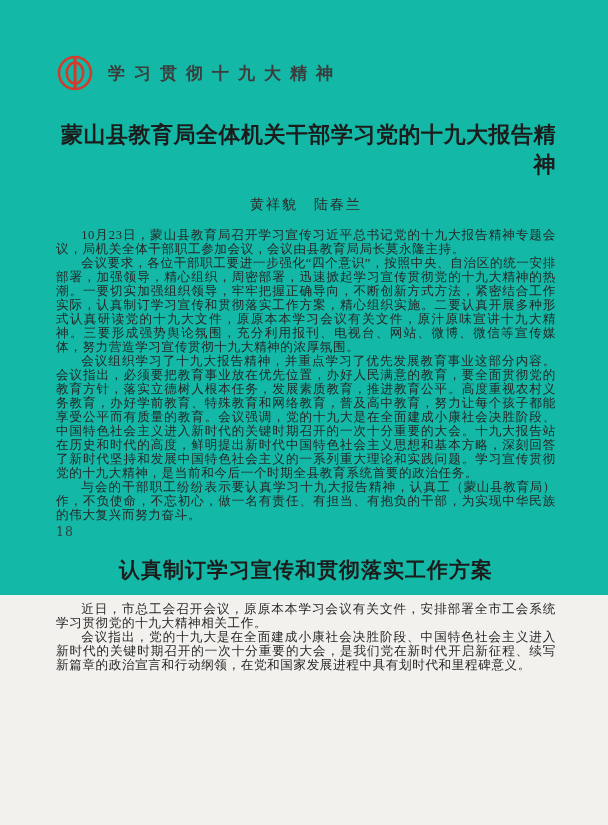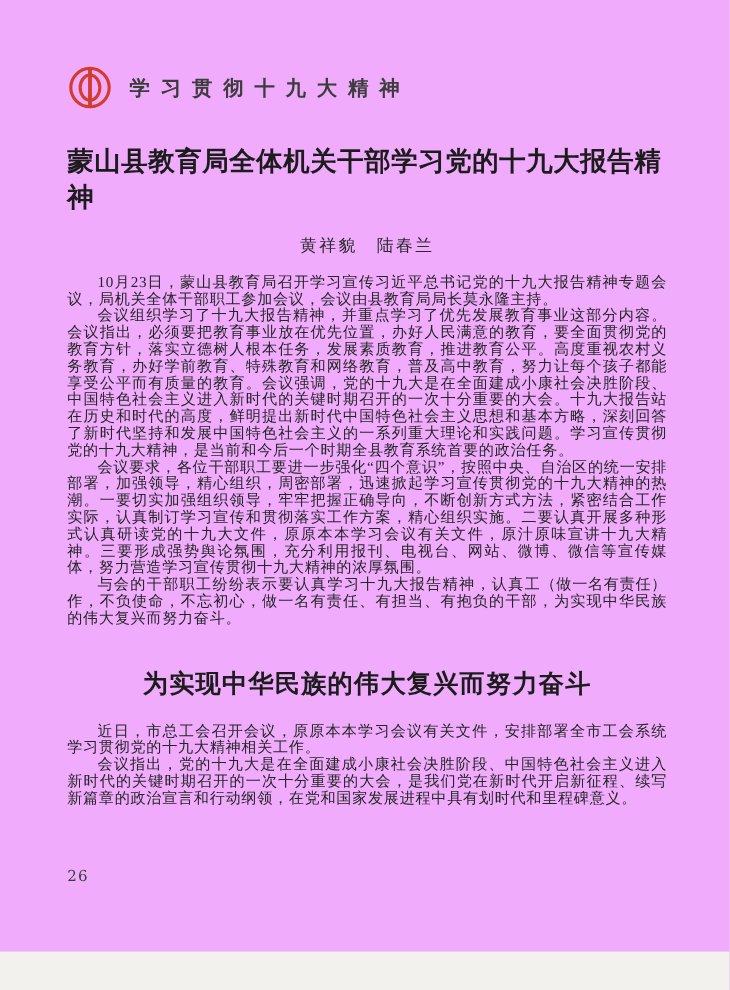--- a/index.html
+++ b/index.html
@@ -4,42 +4,42 @@
 <style>
   html,body{margin:0;padding:0;}
   body{
     width:608px;height:825px;
     background:#f2f1ed;
     font-family:"Liberation Serif","DejaVu Serif",serif;
     overflow:hidden;
   }
   .page{
     position:relative;
-    width:608px;height:793px;
-    background:#f0abfc;
+    width:608px;height:595px;
+    background:#14b8a6;
     color:#2b2b2b;
     box-sizing:border-box;
     padding:52px 52px 0 56px;
   }
   
   .header{
     display:flex;align-items:center;gap:14px;
     height:42px;margin-bottom:6px;
   }
   .logo{flex:0 0 auto;width:38px;height:38px;}
   .header-title{
     font-size:17px;
     font-weight:bold;
     letter-spacing:9px;
     color:#3c3c3c;
   }
   
   .a1-title{
     margin:26px 0 0 0;
-    text-align:left;
+    text-align:right;
     font-size:22px;
     font-weight:bold;
     color:#1c1c1c;
     letter-spacing:0.5px;
   }
   .a1-authors{
     margin-top:16px;
     text-align:center;
     font-size:14px;
     color:#2b2b2b;
@@ -96,28 +96,28 @@
       </svg>
     </span>
     <span class="header-title">学习贯彻十九大精神</span>
   </div>
 
   <h1 class="a1-title">蒙山县教育局全体机关干部学习党的十九大报告精神</h1>
   <div class="a1-authors">黄祥貌　陆春兰</div>
 
   <div class="body-text">
     <p>10月23日，蒙山县教育局召开学习宣传习近平总书记党的十九大报告精神专题会议，局机关全体干部职工参加会议，会议由县教育局局长莫永隆主持。</p>
+    <p>会议要求，各位干部职工要进一步强化“四个意识”，按照中央、自治区的统一安排部署，加强领导，精心组织，周密部署，迅速掀起学习宣传贯彻党的十九大精神的热潮。一要切实加强组织领导，牢牢把握正确导向，不断创新方式方法，紧密结合工作实际，认真制订学习宣传和贯彻落实工作方案，精心组织实施。二要认真开展多种形式认真研读党的十九大文件，原原本本学习会议有关文件，原汁原味宣讲十九大精神。三要形成强势舆论氛围，充分利用报刊、电视台、网站、微博、微信等宣传媒体，努力营造学习宣传贯彻十九大精神的浓厚氛围。</p>
     <p>会议组织学习了十九大报告精神，并重点学习了优先发展教育事业这部分内容。会议指出，必须要把教育事业放在优先位置，办好人民满意的教育，要全面贯彻党的教育方针，落实立德树人根本任务，发展素质教育，推进教育公平。高度重视农村义务教育，办好学前教育、特殊教育和网络教育，普及高中教育，努力让每个孩子都能享受公平而有质量的教育。会议强调，党的十九大是在全面建成小康社会决胜阶段、中国特色社会主义进入新时代的关键时期召开的一次十分重要的大会。十九大报告站在历史和时代的高度，鲜明提出新时代中国特色社会主义思想和基本方略，深刻回答了新时代坚持和发展中国特色社会主义的一系列重大理论和实践问题。学习宣传贯彻党的十九大精神，是当前和今后一个时期全县教育系统首要的政治任务。</p>
-    <p>会议要求，各位干部职工要进一步强化“四个意识”，按照中央、自治区的统一安排部署，加强领导，精心组织，周密部署，迅速掀起学习宣传贯彻党的十九大精神的热潮。一要切实加强组织领导，牢牢把握正确导向，不断创新方式方法，紧密结合工作实际，认真制订学习宣传和贯彻落实工作方案，精心组织实施。二要认真开展多种形式认真研读党的十九大文件，原原本本学习会议有关文件，原汁原味宣讲十九大精神。三要形成强势舆论氛围，充分利用报刊、电视台、网站、微博、微信等宣传媒体，努力营造学习宣传贯彻十九大精神的浓厚氛围。</p>
-    <p><span class="attribution">（做一名有责任）</span><span>与会的干部职工纷纷表示要认真学习十九大报告精神，认真工作，不负使命，不忘初心，做一名有责任、有担当、有抱负的干部，为实现中华民族的伟大复兴而努力奋斗。</span></p>
+    <p><span class="attribution">（蒙山县教育局）</span><span>与会的干部职工纷纷表示要认真学习十九大报告精神，认真工作，不负使命，不忘初心，做一名有责任、有担当、有抱负的干部，为实现中华民族的伟大复兴而努力奋斗。</span></p>
   </div>
 
-  <h2 class="a2-title">为实现中华民族的伟大复兴而努力奋斗</h2>
+  <h2 class="a2-title">认真制订学习宣传和贯彻落实工作方案</h2>
 
   <div class="body-text a2-body">
     <p>近日，市总工会召开会议，原原本本学习会议有关文件，安排部署全市工会系统学习贯彻党的十九大精神相关工作。</p>
     <p>会议指出，党的十九大是在全面建成小康社会决胜阶段、中国特色社会主义进入新时代的关键时期召开的一次十分重要的大会，是我们党在新时代开启新征程、续写新篇章的政治宣言和行动纲领，在党和国家发展进程中具有划时代和里程碑意义。</p>
 
   </div>
 
-  <div class="page-number">26</div>
+  <div class="page-number">18</div>
 
 </div>
 
 </body></html>

